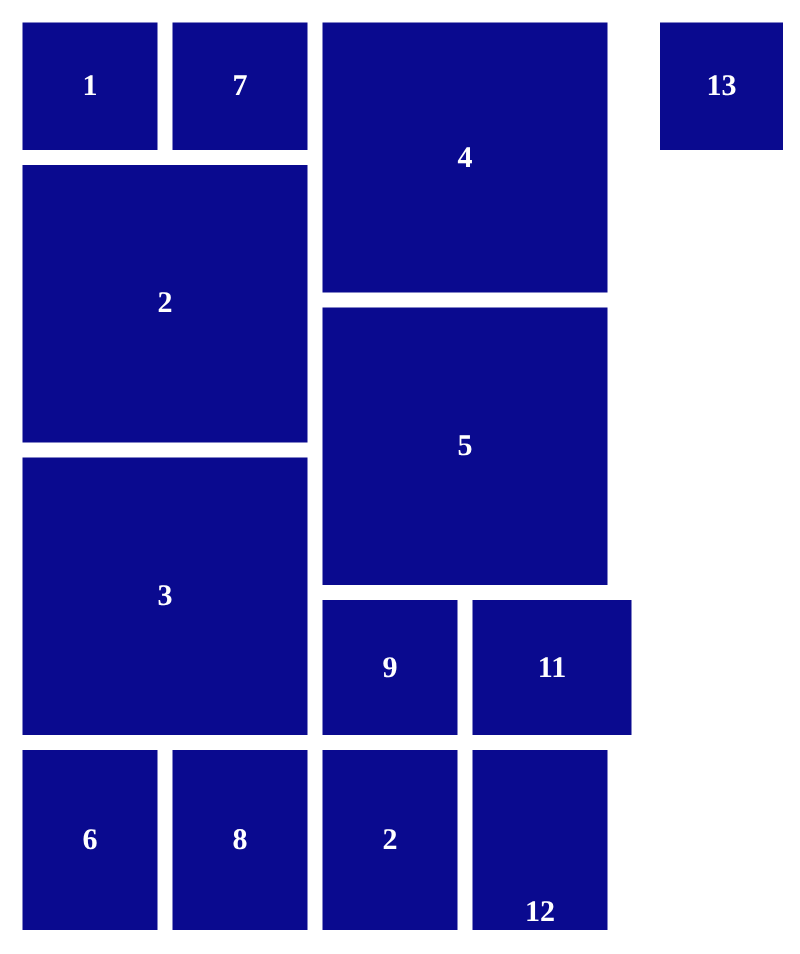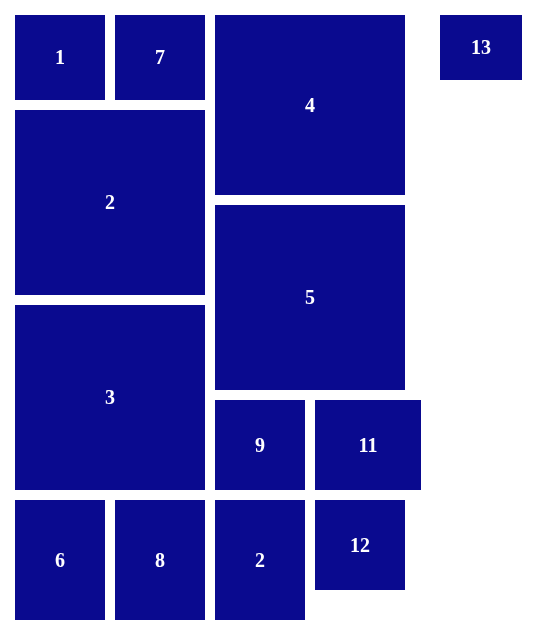--- a/index.html
+++ b/index.html
@@ -20,30 +20,30 @@
       color: #ffffff;
       font-weight: bold;
       font-size: 20px;
       display: flex;
       align-items: center;
       justify-content: center;
     }
     .t1  { left: 15px;  top: 15px;  width: 90px;  height: 85px;  }
     .t7  { left: 115px; top: 15px;  width: 90px;  height: 85px;  }
     .t4  { left: 215px; top: 15px;  width: 190px; height: 180px; }
-    .t13 { left: 440px; top: 15px;  width: 82px;  height: 65px;  }
+    .t13 { left: 440px; top: 15px;  width: 82px;  height: 85px;  }
     .t2  { left: 15px;  top: 110px; width: 190px; height: 185px; }
     .t5  { left: 215px; top: 205px; width: 190px; height: 185px; }
     .t3  { left: 15px;  top: 305px; width: 190px; height: 185px; }
     .t9  { left: 215px; top: 400px; width: 90px;  height: 90px;  }
     .t11 { left: 315px; top: 400px; width: 106px;  height: 90px;  }
     .t6  { left: 15px;  top: 500px; width: 90px;  height: 120px; }
     .t8  { left: 115px; top: 500px; width: 90px;  height: 120px; }
     .t10 { left: 215px; top: 500px; width: 90px;  height: 120px; }
-    .t12 { left: 315px; top: 500px; width: 90px;  height: 90px; }
+    .t12 { left: 315px; top: 500px; width: 90px;  height: 120px; align-items: flex-end; }
   </style>
 </head>
 <body>
 
 <div class="tile t1">
     <span>1</span>
   </div>
 <div class="tile t7">
     <span>7</span>
   </div>

